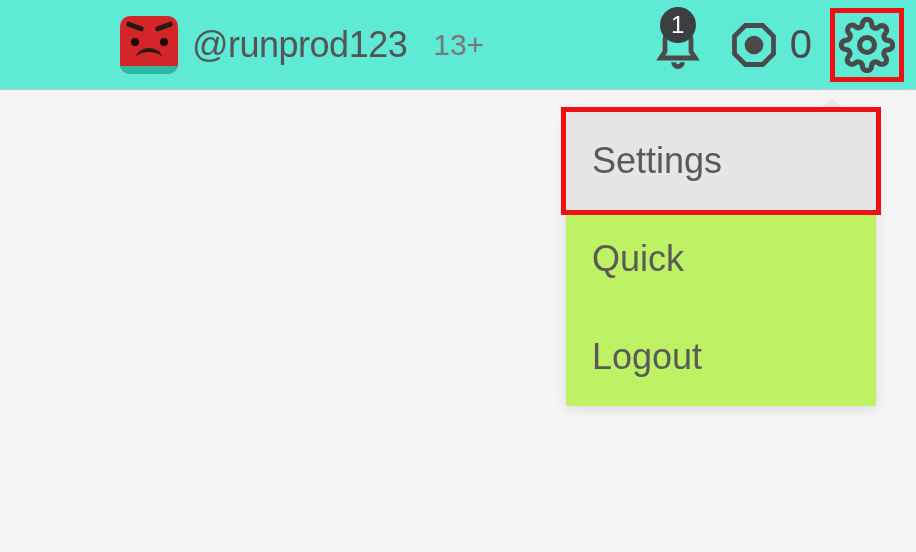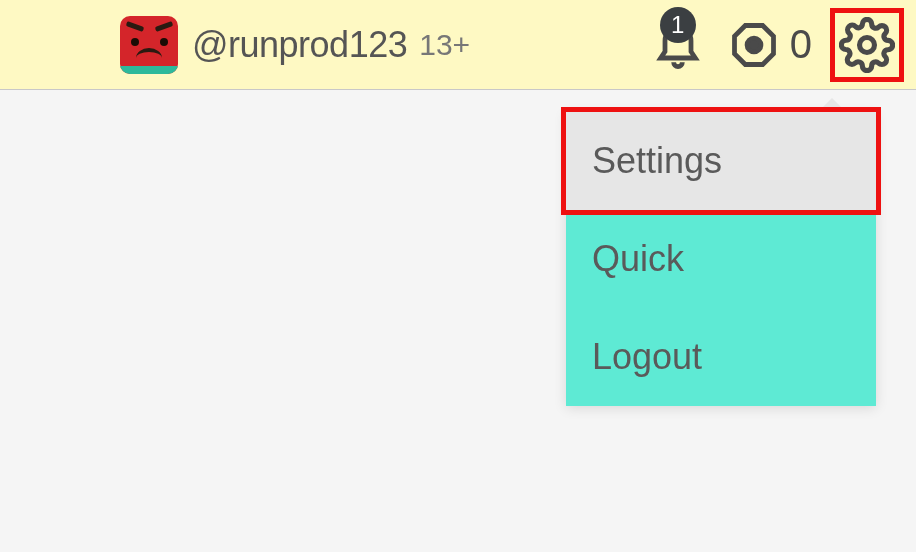--- a/index.html
+++ b/index.html
@@ -7,21 +7,21 @@
       width: 916px;
       height: 552px;
       background: #f5f5f5;
       font-family: -apple-system, "Helvetica Neue", Arial, sans-serif;
       position: relative;
       overflow: hidden;
     }
     .topbar {
       width: 100%;
       height: 90px;
-      background: #fef9c3;
+      background: #5eead4;
       display: flex;
       align-items: center;
       padding: 0 12px 0 120px;
       border-bottom: 1px solid #c8c8c8;
     }
     .avatar {
       width: 58px;
       height: 58px;
       background: #d4252a;
       border-radius: 10px;
@@ -81,21 +81,21 @@
       background: #2db99b;
     }
     .username {
       font-size: 36px;
       color: #555;
       letter-spacing: -0.5px;
     }
     .age {
       font-size: 30px;
       color: #777;
-      margin-left: 12px;
+      margin-left: 26px;
     }
     .spacer { flex: 1; }
     .icon-wrap {
       display: flex;
       align-items: center;
       justify-content: center;
       position: relative;
       margin: 0 8px;
     }
     .bell { position: relative; width: 64px; height: 64px; display:flex; align-items:center; justify-content:center; }
@@ -127,21 +127,21 @@
       justify-content: center;
       margin-left: 8px;
       cursor: pointer;
     }
     .gear-box svg { width: 56px; height: 56px; }
     .dropdown {
       position: absolute;
       top: 112px;
       right: 40px;
       width: 310px;
-      background: #5eead4;
+      background: #bef264;
       box-shadow: 0 2px 12px rgba(0,0,0,0.12);
     }
     .dropdown::before {
       content: '';
       position: absolute;
       top: -14px;
       right: 30px;
       border-left: 14px solid transparent;
       border-right: 14px solid transparent;
       border-bottom: 14px solid #e6e6e6;

